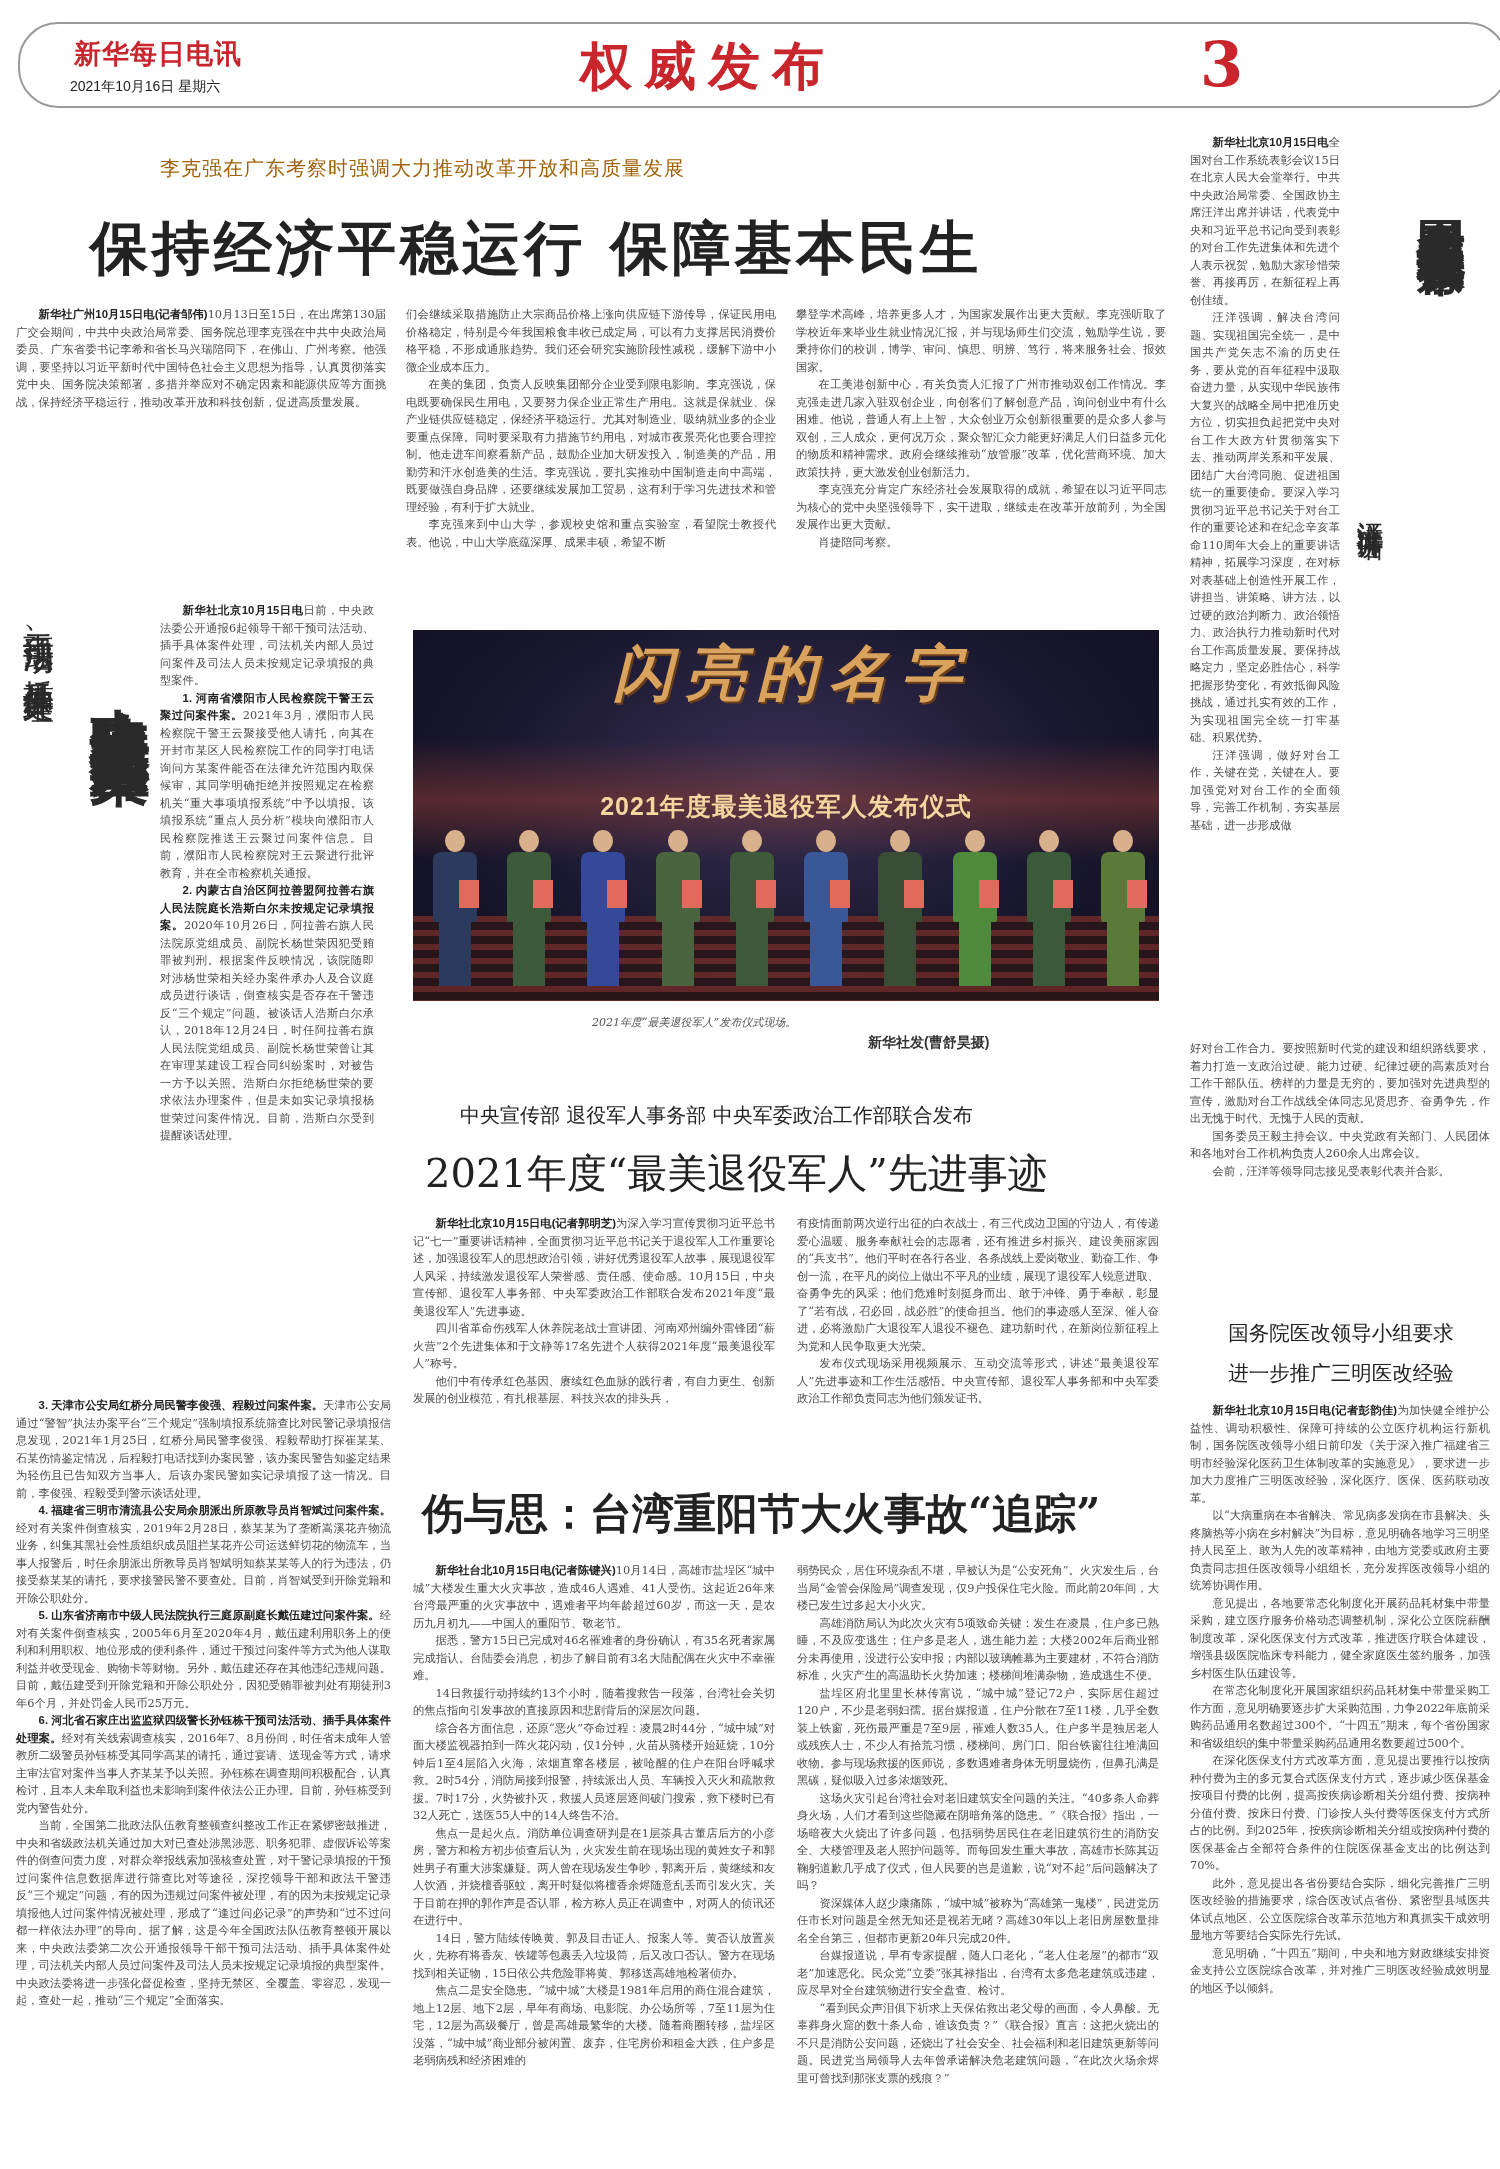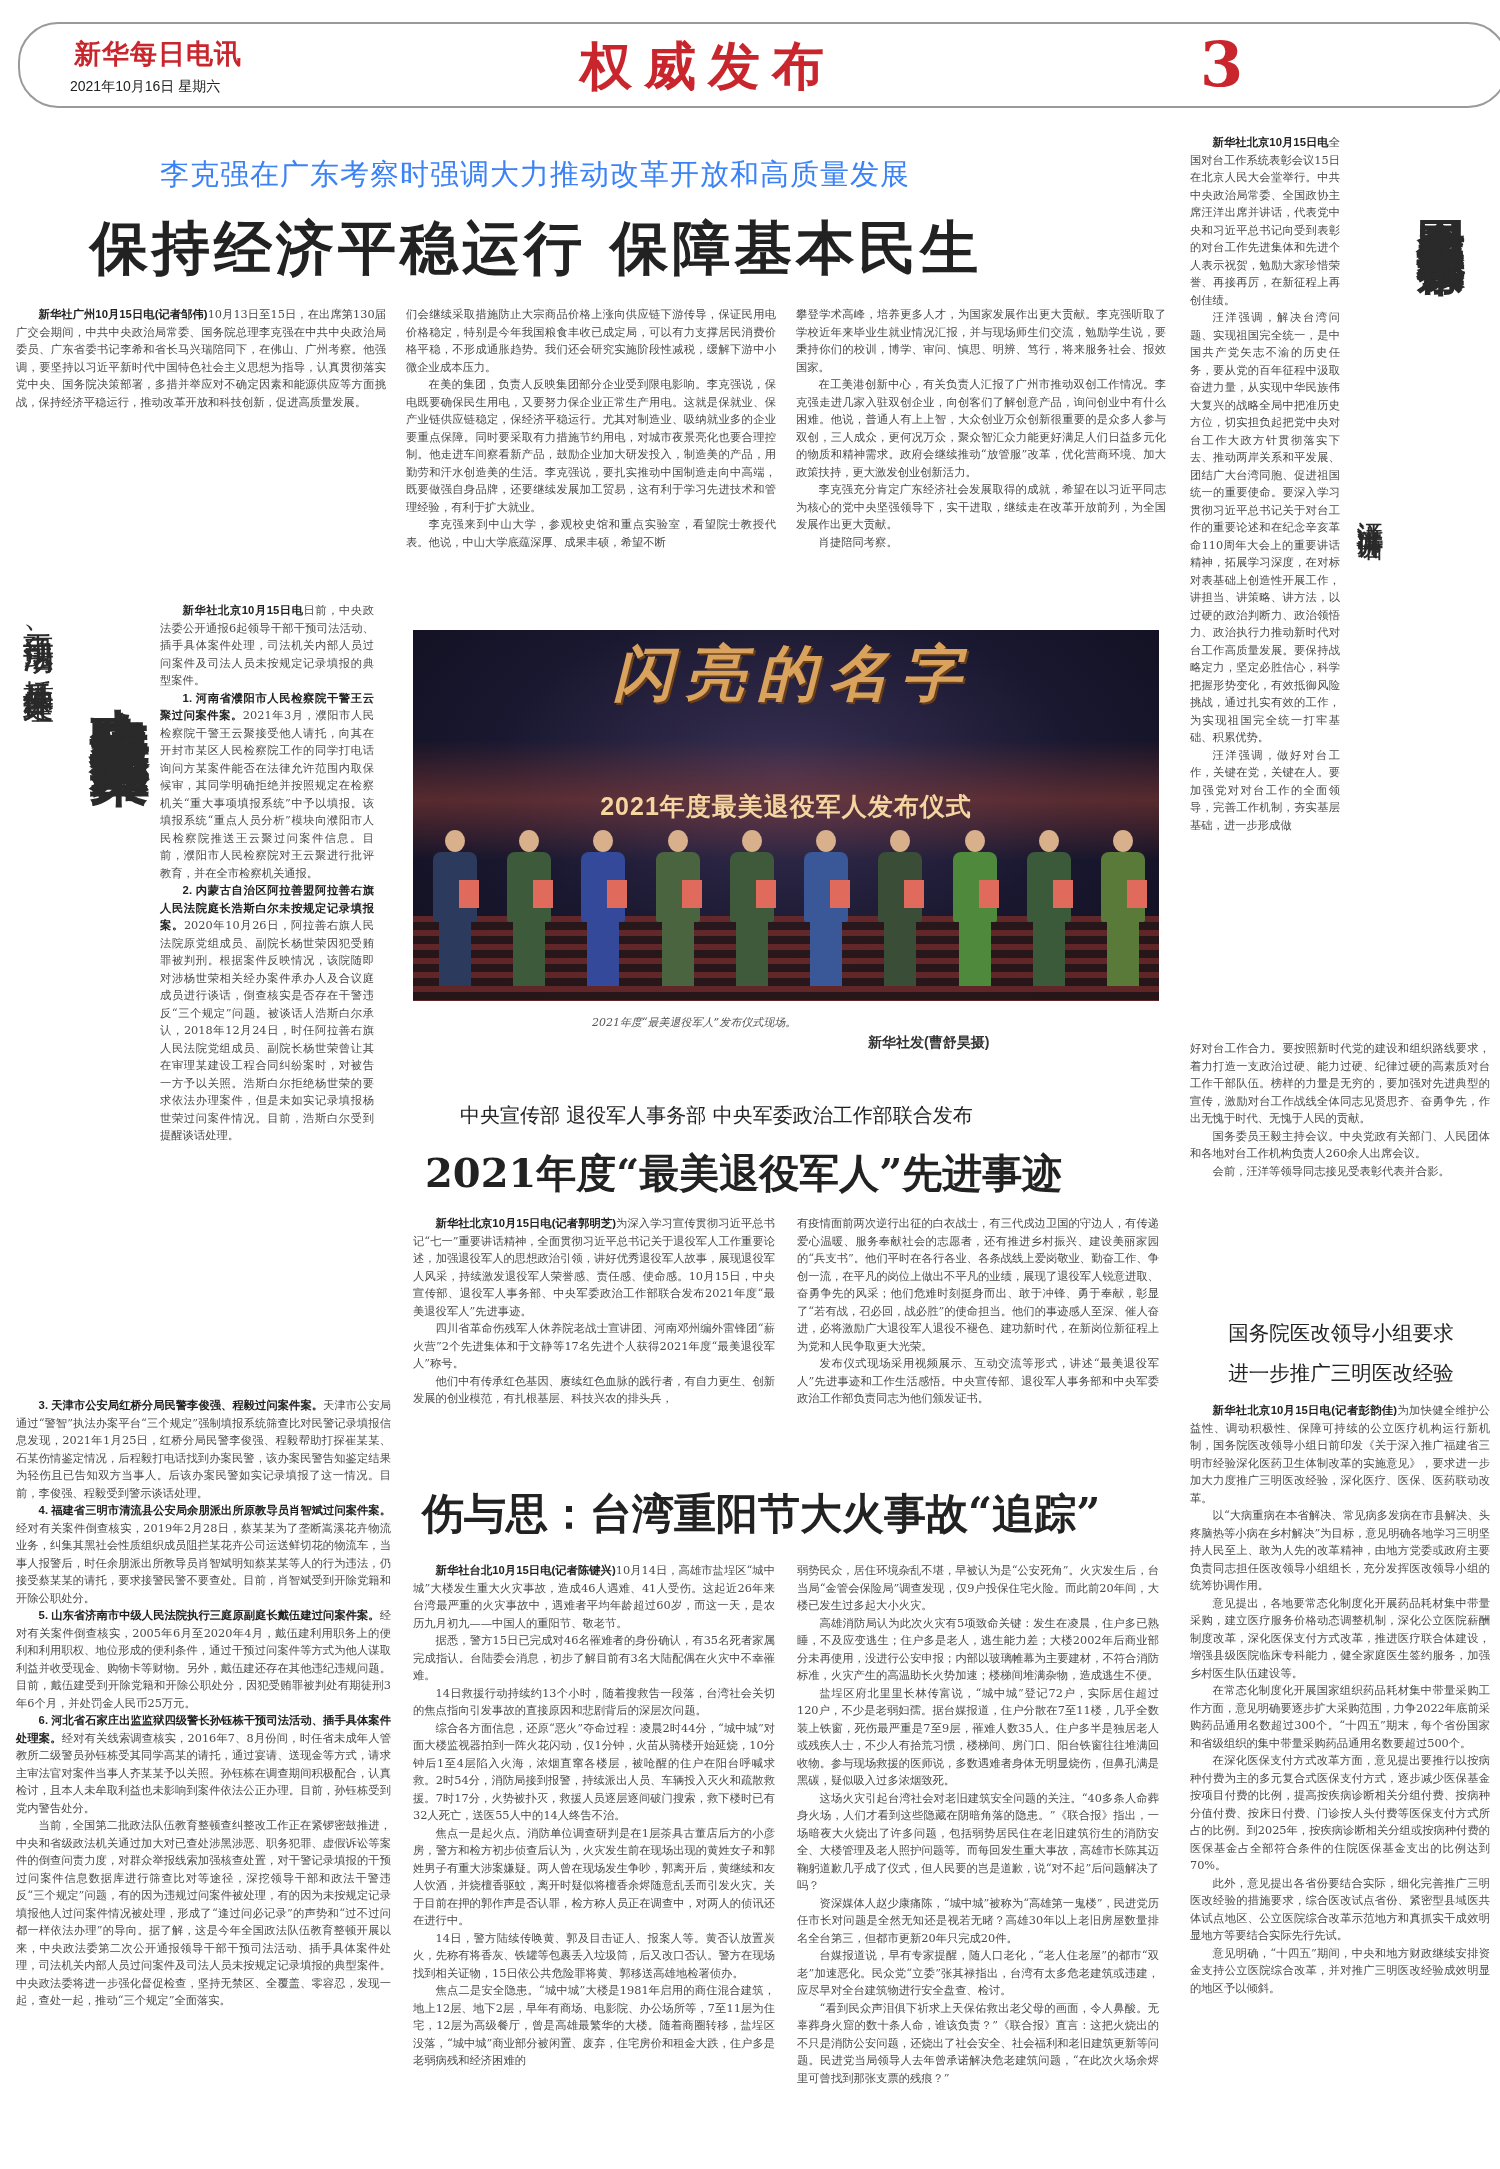--- a/index.html
+++ b/index.html
@@ -15,21 +15,21 @@
   .mast-date { position: absolute; left: 50px; top: 54px; font-family: "Liberation Sans", sans-serif; font-size: 14px; color: #222; }
   .mast-section { position: absolute; left: 560px; top: 8px; font-family: "DejaVu Serif", serif; font-weight: bold; font-size: 52px; color: #c8252c; letter-spacing: 12px; }
   .mast-page { position: absolute; left: 1180px; top: 4px; font-family: "DejaVu Serif", serif; font-weight: bold; font-size: 62px; color: #c8252c; }
 
   .text { font-size: 11.3px; line-height: 17.5px; color: #4b4b4b; text-align: justify; }
   .text p { text-indent: 2em; }
   .lead { font-family: "Liberation Sans", sans-serif; font-weight: bold; color: #222; }
   .bold-h { font-family: "Liberation Sans", sans-serif; font-weight: bold; color: #222; }
 
   
-  .a1-kicker { position: absolute; left: 160px; top: 155px; font-family: "DejaVu Sans", sans-serif; font-size: 29px; color: #3b82f6; letter-spacing: 1px; }
+  .a1-kicker { position: absolute; left: 160px; top: 155px; font-family: "DejaVu Sans", sans-serif; font-size: 20px; color: #a16207; letter-spacing: 1px; }
   .a1-title { position: absolute; left: 90px; top: 210px; font-family: "DejaVu Serif", serif; font-weight: bold; font-size: 58px; color: #222; letter-spacing: 4px; }
   .a1-col { position: absolute; top: 306px; width: 370px; }
 
   
   .vert { position: absolute; writing-mode: vertical-rl; text-orientation: upright; color: #2a2a2a; }
   .a2-title { left: 80px; top: 660px; font-family: "DejaVu Serif", serif; font-weight: bold; font-size: 60px; letter-spacing: 3px; }
   .a2-sub { left: 18px; top: 610px; font-family: "DejaVu Sans", sans-serif; font-size: 31px; letter-spacing: 2px; }
   .a2-col { position: absolute; left: 160px; top: 602px; width: 214px; }
   .a2-wide { position: absolute; left: 16px; top: 1397px; width: 375px; }
 
@@ -51,21 +51,21 @@
   .person { position: relative; width: 62px; height: 160px; }
   .person .head { position: absolute; left: 22px; top: 0; width: 20px; height: 22px; border-radius: 50%; background: #d9b08c; }
   .person .body { position: absolute; left: 10px; top: 22px; width: 44px; height: 70px; border-radius: 8px 8px 2px 2px; }
   .person .legs { position: absolute; left: 16px; top: 90px; width: 32px; height: 66px; }
   .person .cert { position: absolute; left: 36px; top: 50px; width: 20px; height: 28px; background: #e06a5c; }
   .photo-caption { position: absolute; left: 592px; top: 1015px; font-size: 11px; color: #555; font-style: italic; }
   .photo-credit { position: absolute; left: 868px; top: 1034px; font-family: "Liberation Sans", sans-serif; font-weight: bold; font-size: 14px; color: #333; }
 
   
   .a3-kicker { position: absolute; left: 460px; top: 1102px; font-family: "DejaVu Sans", sans-serif; font-size: 20px; color: #222; }
-  .a3-title { position: absolute; left: 425px; top: 1146px; font-family: "DejaVu Serif", serif; font-weight: bold; font-size: 40px; color: #222; }
+  .a3-title { position: absolute; left: 425px; top: 1146px; font-family: "DejaVu Serif", serif; font-weight: normal; font-size: 40px; color: #222; }
   .a3-col { position: absolute; top: 1215px; width: 362px; }
 
   
   .a4-title { position: absolute; left: 422px; top: 1486px; font-family: "DejaVu Serif", serif; font-weight: bold; font-size: 42px; color: #222; }
   .a4-col { position: absolute; top: 1562px; width: 362px; }
 
   
   .a6-title { position: absolute; left: 1196px; top: 1313px; width: 290px; text-align: center; font-family: "DejaVu Sans", sans-serif; font-size: 20.5px; line-height: 40px; color: #222; }
   .a6-col { position: absolute; left: 1190px; top: 1402px; width: 300px; }
 </style>

